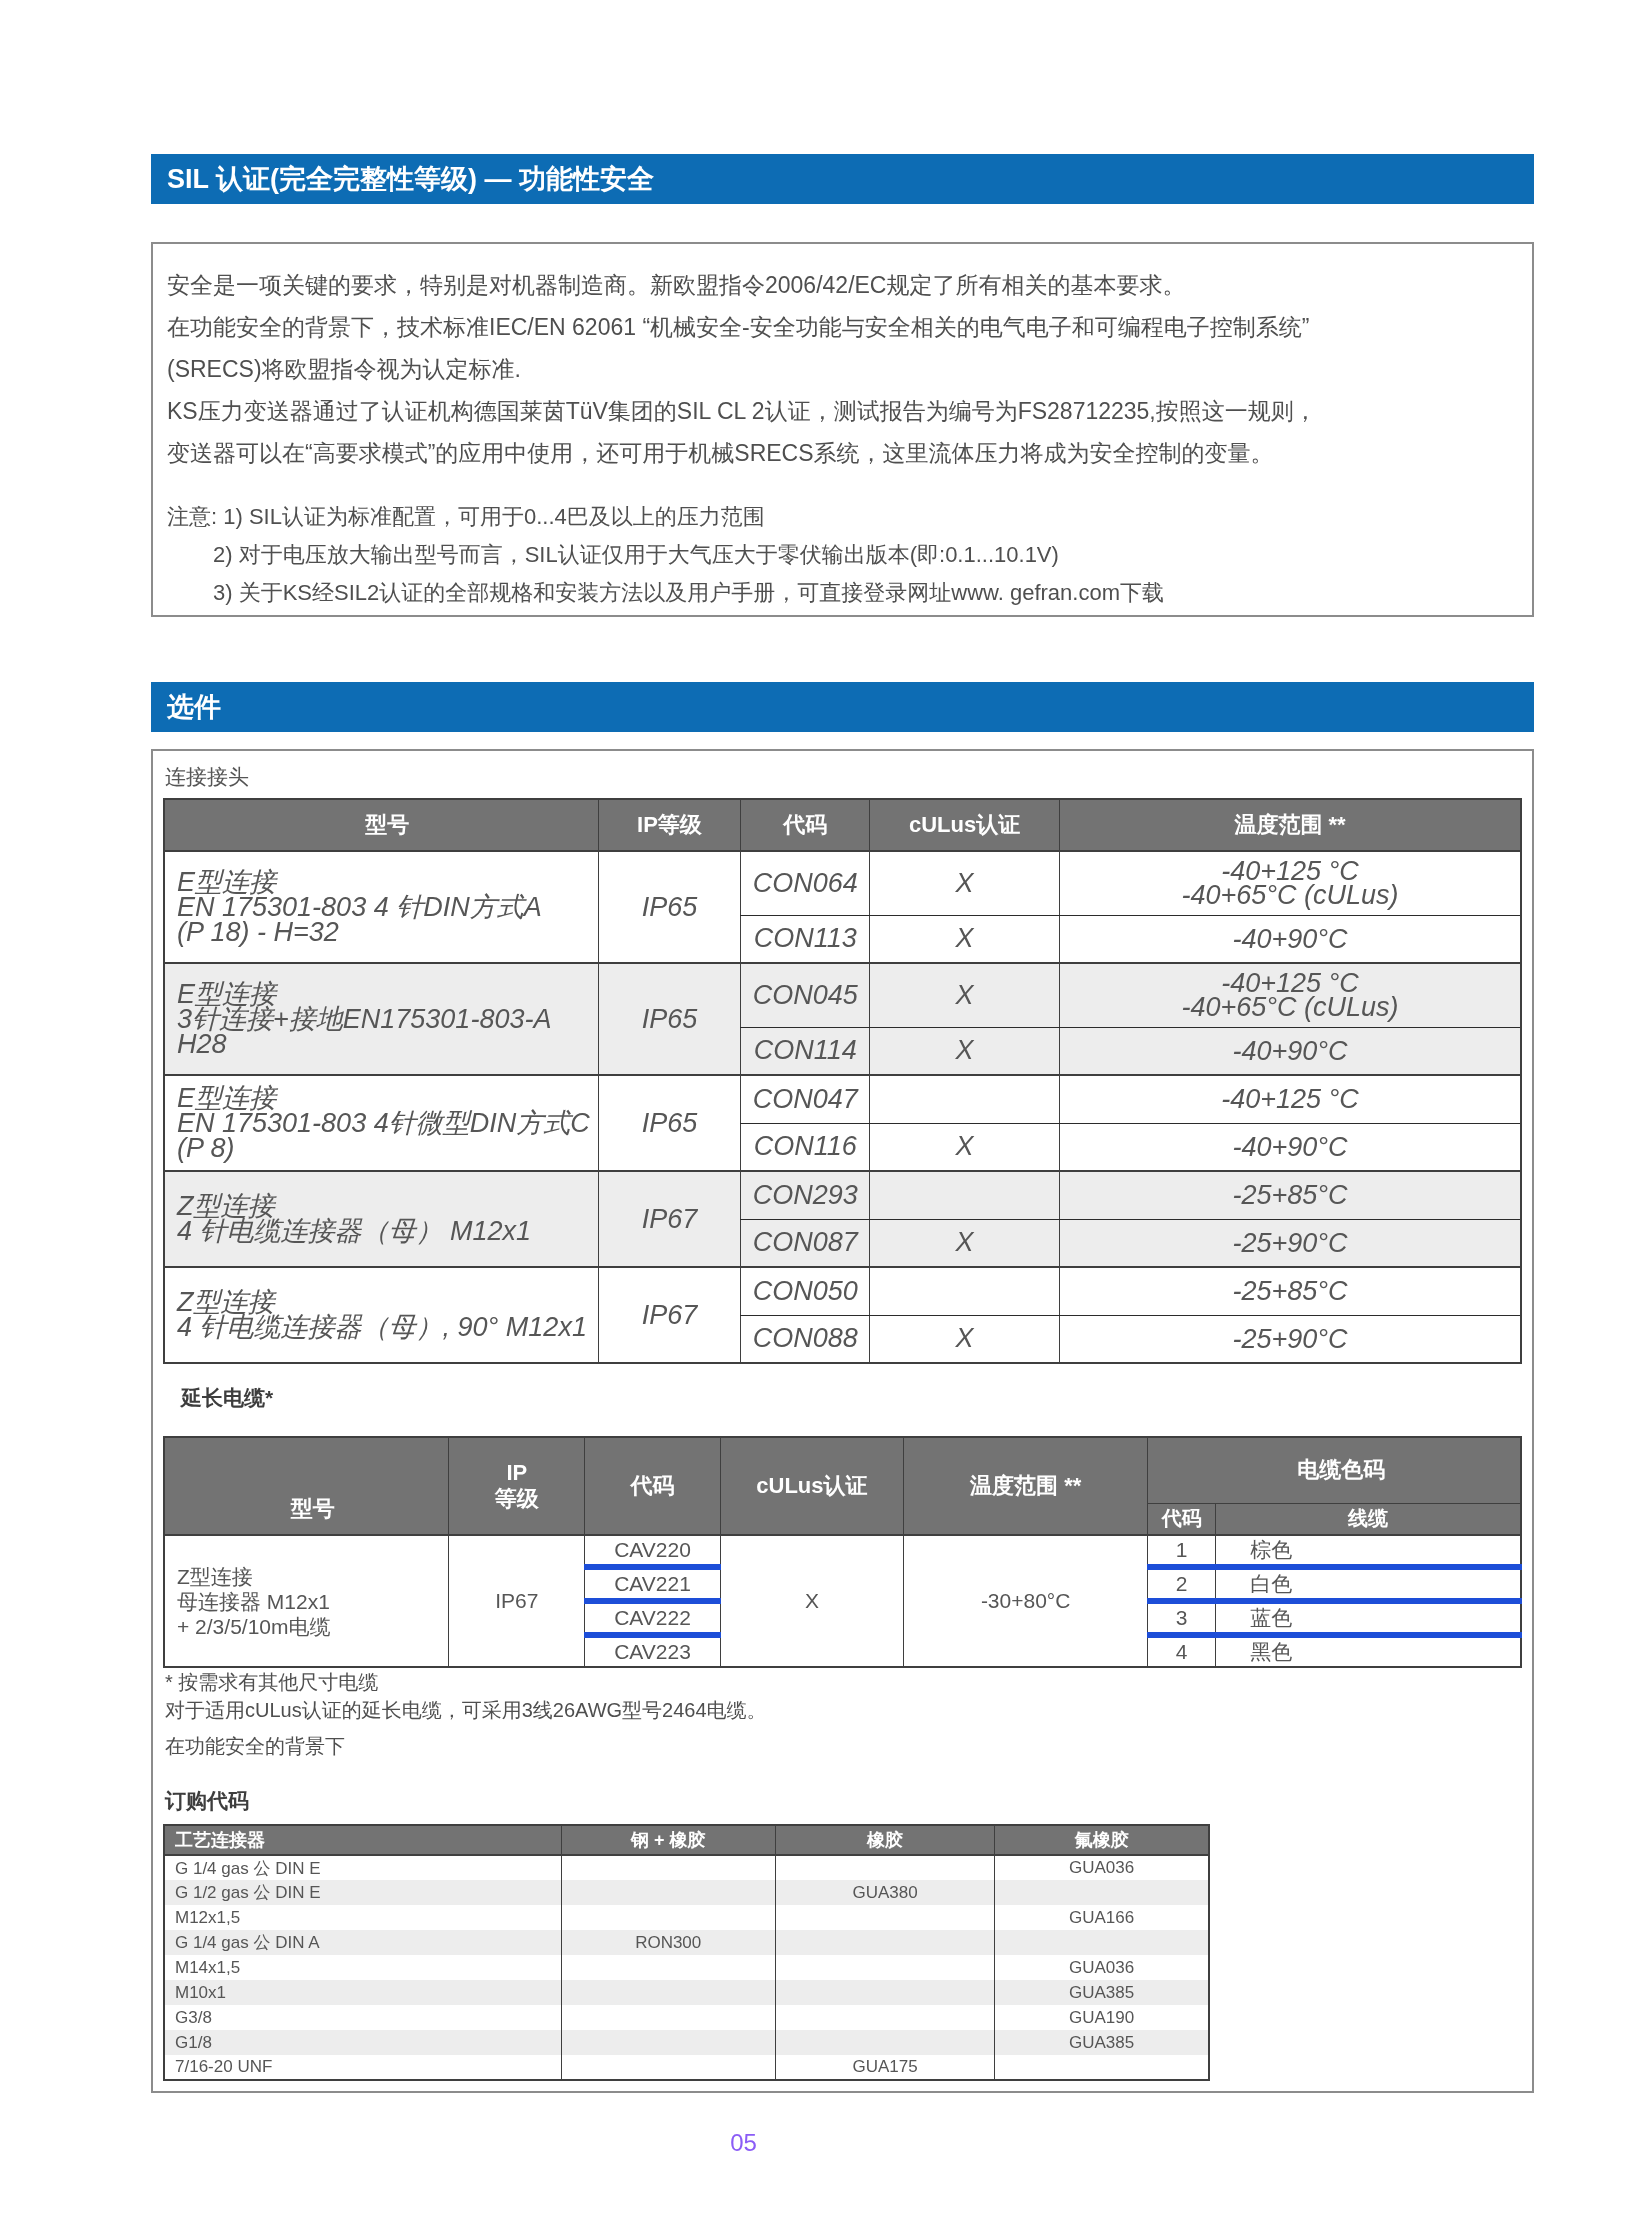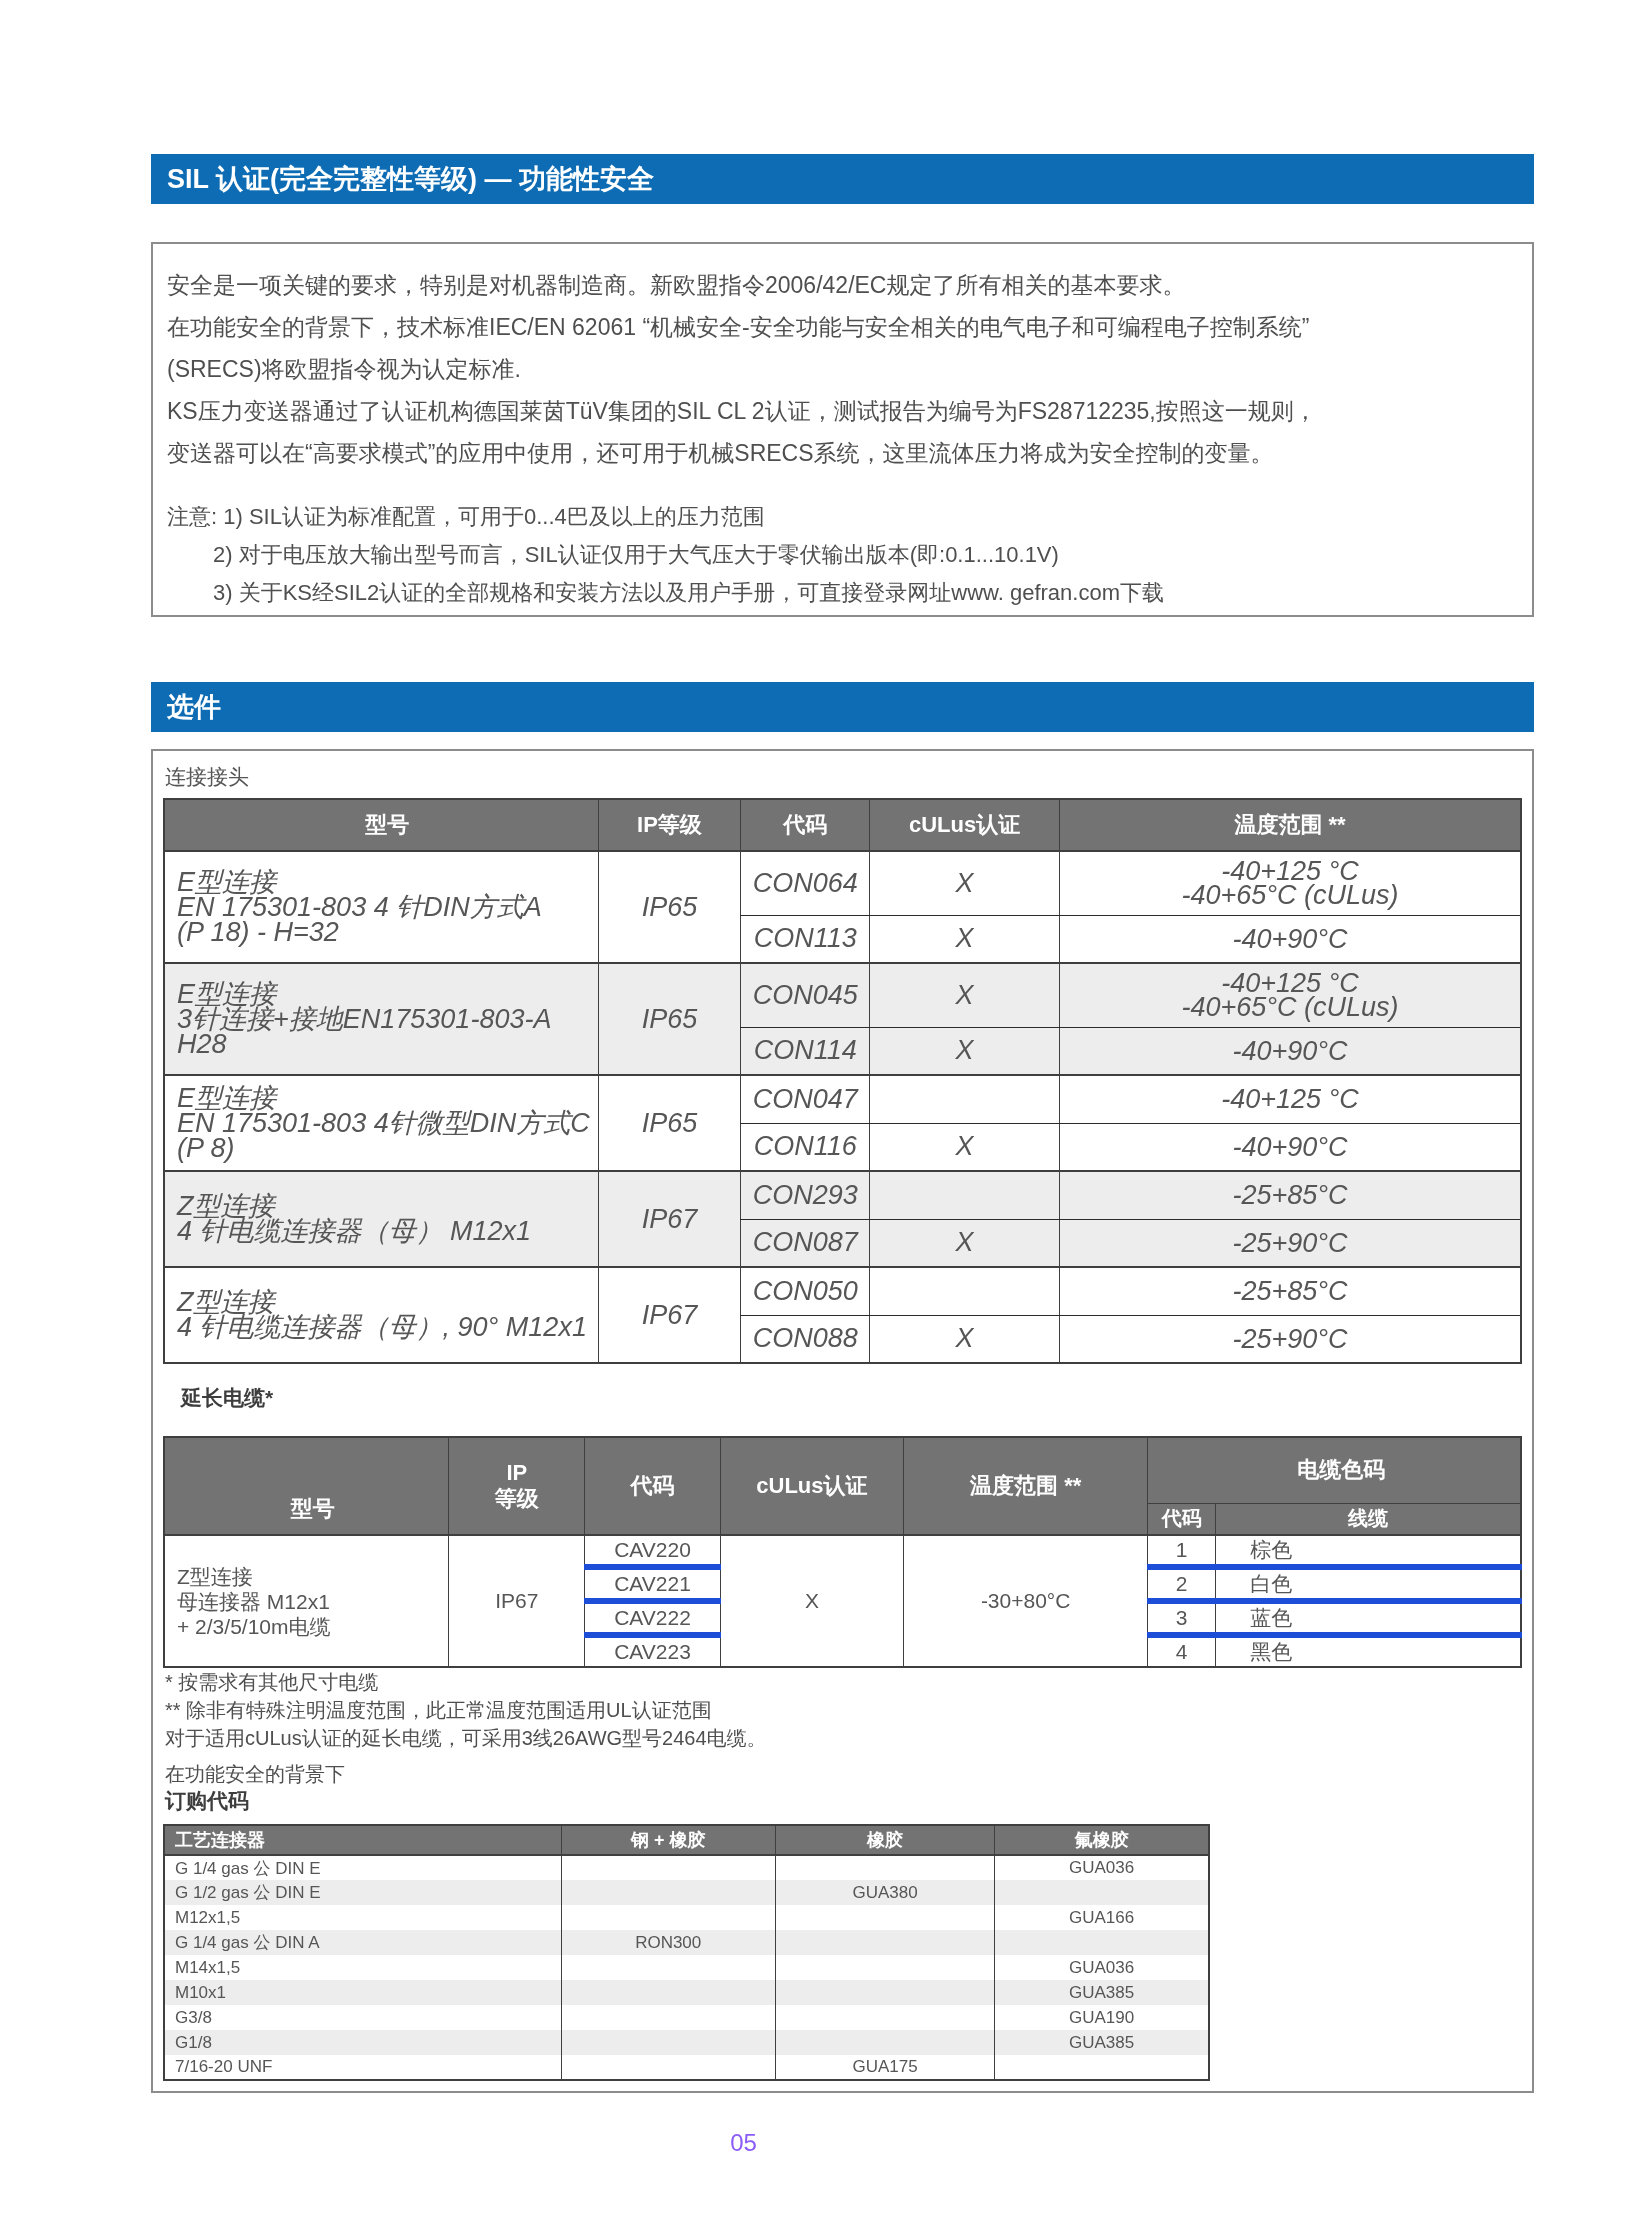--- a/index.html
+++ b/index.html
@@ -287,21 +287,20 @@
         <tr>
           <td class="c">CAV223</td>
           <td class="c">4</td>
           <td class="wire">黑色</td>
         </tr>
       </tbody>
     </table>
 
     <div class="notes">
       <div>* 按需求有其他尺寸电缆</div>
-      <div>** 除非有特殊注明温度范围，此正常温度范围适用UL认证范围</div>
       <div>对于适用cULus认证的延长电缆，可采用3线26AWG型号2464电缆。</div>
       <div class="gap">在功能安全的背景下</div>
     </div>
 
     <div class="sublabel lbl-ordering">订购代码</div>
 
     <table class="t3">
       <colgroup>
         <col style="width:38%">
           <col style="width:20.5%">

